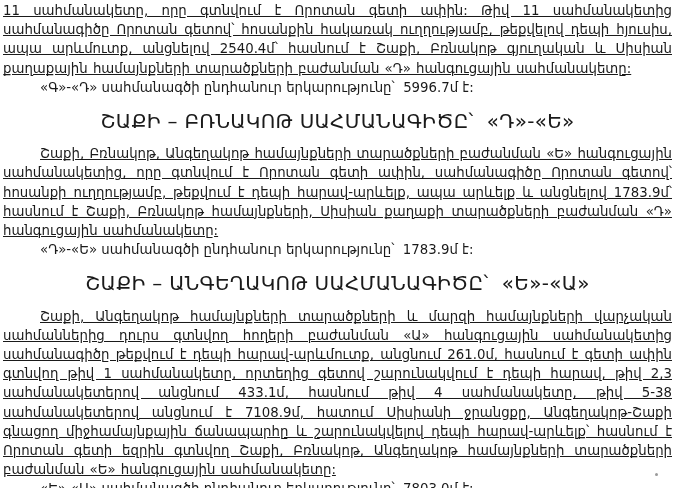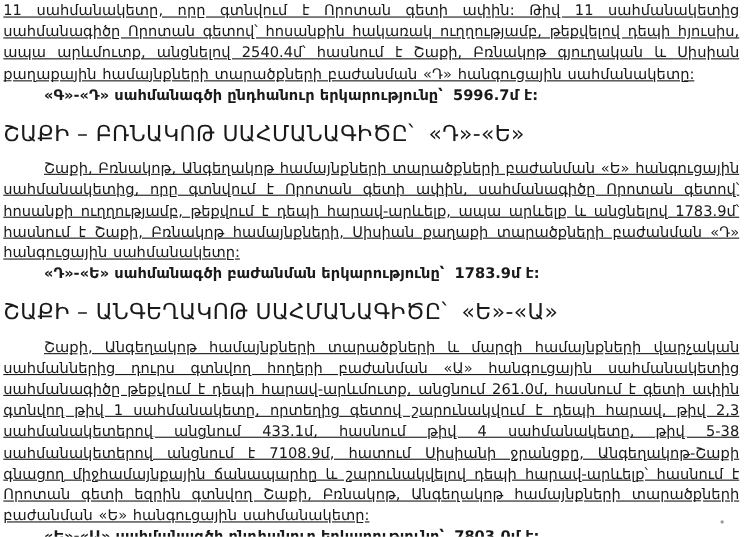--- a/index.html
+++ b/index.html
@@ -30,24 +30,24 @@
     text-decoration: underline;
   }
   .para.indent {
     text-indent: 37px;
   }
   .summary {
     margin: 0;
     text-indent: 37px;
     text-align: left;
     white-space: pre-wrap;
-    font-weight: bold;
   }
   .heading {
     margin: 15px 0 13px 0;
+    text-align: center;
     font-weight: normal;
     letter-spacing: 0.3px;
     white-space: pre-wrap;
   }
   .speck {
     position: absolute;
     width: 3px;
     height: 3px;
     border-radius: 50%;
     background: #9a9a9a;
@@ -60,21 +60,21 @@
 <div class="page">
 
   <p class="para">11 սահմանակետը, որը գտնվում է Որոտան գետի ափին: Թիվ 11 սահմանակետից սահմանագիծը Որոտան գետով՝ հոսանքին հակառակ ուղղությամբ, թեքվելով դեպի հյուսիս, ապա արևմուտք, անցնելով 2540.4մ՝ հասնում է Շաքի, Բռնակոթ գյուղական և Սիսիան քաղաքային համայնքների տարածքների բաժանման «Դ» հանգուցային սահմանակետը:</p>
 
   <p class="summary">«Գ»-«Դ» սահմանագծի ընդհանուր երկարությունը՝  5996.7մ է:</p>
 
   <h2 class="heading">ՇԱՔԻ – ԲՌՆԱԿՈԹ ՍԱՀՄԱՆԱԳԻԾԸ՝  «Դ»-«Ե»</h2>
 
   <p class="para indent">Շաքի, Բռնակոթ, Անգեղակոթ համայնքների տարածքների բաժանման «Ե» հանգուցային սահմանակետից, որը գտնվում է Որոտան գետի ափին, սահմանագիծը Որոտան գետով՝ հոսանքի ուղղությամբ, թեքվում է դեպի հարավ-արևելք, ապա արևելք և անցնելով 1783.9մ՝ հասնում է Շաքի, Բռնակոթ համայնքների, Սիսիան քաղաքի տարածքների բաժանման «Դ» հանգուցային սահմանակետը:</p>
 
-  <p class="summary">«Դ»-«Ե» սահմանագծի բաժանման երկարությունը՝  1783.9մ է:</p>
+  <p class="summary">«Դ»-«Ե» սահմանագծի ընդհանուր երկարությունը՝  1783.9մ է:</p>
 
   <h2 class="heading">ՇԱՔԻ – ԱՆԳԵՂԱԿՈԹ ՍԱՀՄԱՆԱԳԻԾԸ՝  «Ե»-«Ա»</h2>
 
   <p class="para indent">Շաքի, Անգեղակոթ համայնքների տարածքների և մարզի համայնքների վարչական սահմաններից դուրս գտնվող հողերի բաժանման «Ա» հանգուցային սահմանակետից սահմանագիծը թեքվում է դեպի հարավ-արևմուտք, անցնում 261.0մ, հասնում է գետի ափին գտնվող թիվ 1 սահմանակետը, որտեղից գետով շարունակվում է դեպի հարավ, թիվ 2,3 սահմանակետերով անցնում 433.1մ, հասնում թիվ 4 սահմանակետը, թիվ 5-38 սահմանակետերով անցնում է 7108.9մ, հատում Սիսիանի ջրանցքը, Անգեղակոթ-Շաքի գնացող միջհամայնքային ճանապարհը և շարունակվելով դեպի հարավ-արևելք՝ հասնում է Որոտան գետի եզրին գտնվող Շաքի, Բռնակոթ, Անգեղակոթ համայնքների տարածքների բաժանման «Ե» հանգուցային սահմանակետը:</p>
 
   <p class="summary">«Ե»-«Ա» սահմանագծի ընդհանուր երկարությունը՝  7803.0մ է:</p>
 
 </div>
 
 <div class="speck speck-1"></div>

